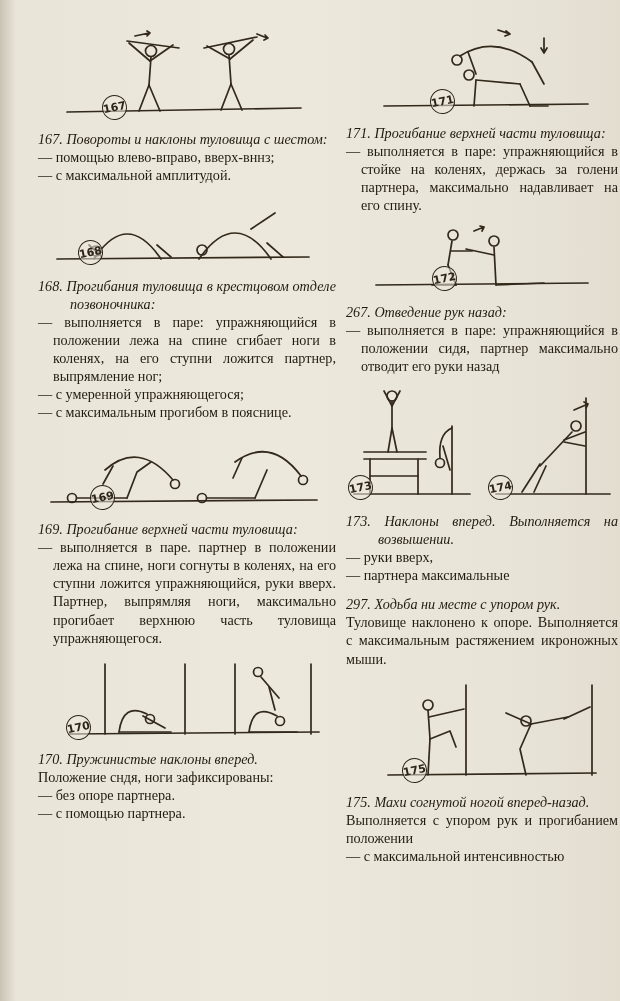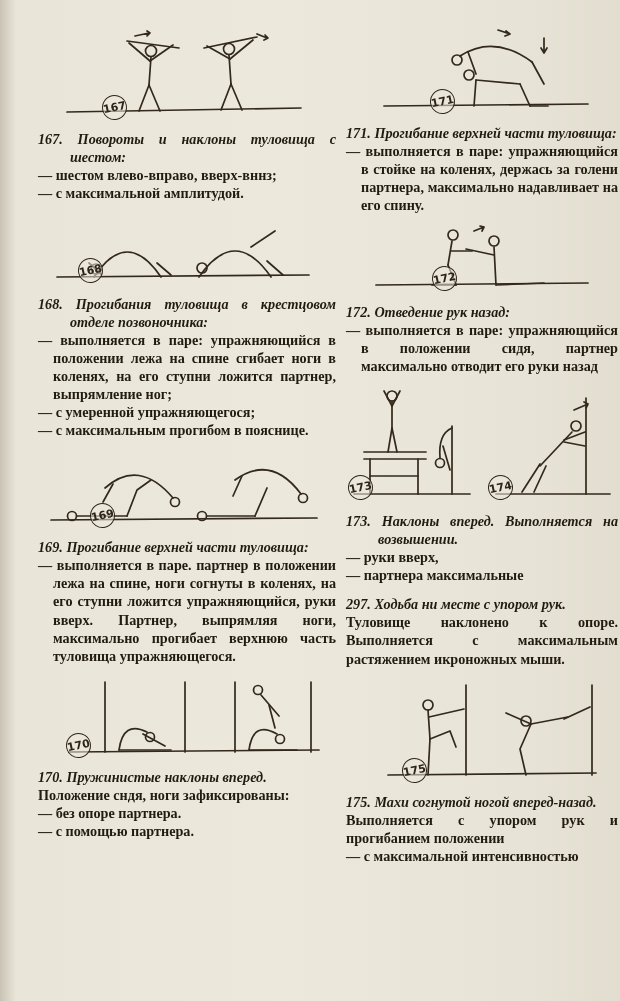--- a/index.html
+++ b/index.html
@@ -19,21 +19,21 @@
   .fig svg { display:block; width:100%; height:100%; stroke:#32291b; stroke-width:1.7; fill:none; stroke-linecap:round; stroke-linejoin:round; }
   .fignum {
     position:absolute; width:25px; height:25px; border:1.7px solid #2c2417; border-radius:50%;
     display:flex; align-items:center; justify-content:center;
     font-family:"DejaVu Sans", sans-serif; font-size:11px; font-weight:bold; color:#2c2417;
     transform:rotate(-12deg); background:rgba(236,232,220,.55);
   }
   .fig-row { display:flex; gap:8px; margin:4px 0 10px; }
   .fig-row .fig { flex:1; margin:0; }
 
-  .ex { margin-bottom:11px;font-weight:bold; }
+  .ex { margin-bottom:11px; }
   .ex-heading { font-style:italic; padding-left:32px; text-indent:-32px; text-align:justify; }
   .ex-rest { text-align:justify; }
   .ex-item { padding-left:15px; text-indent:-15px; text-align:justify; }
 </style>
 </head>
 <body>
 
 <div class="page">
   <div class="cols">
 
@@ -57,21 +57,21 @@
           <line x1="165" y1="20" x2="218" y2="9"></line>
           <line x1="192" y1="56" x2="182" y2="82"></line>
           <line x1="192" y1="56" x2="203" y2="82"></line>
           <path d="M218,6 l10,4 M226,7 l3,3 -4,2"></path>
         </svg>
         <div class="fignum" style="left:64px; bottom:0;">167</div>
       </div>
 
       <div class="ex">
         <div class="ex-heading">167. Повороты и наклоны туловища с шестом:</div>
-        <div class="ex-item">— шестом влево-вправо, вверх-вннз;</div>
+        <div class="ex-item">— помощью влево-вправо, вверх-вннз;</div>
         <div class="ex-item">— с максимальной амплитудой.</div>
       </div>
 
       <div class="fig" style="height:72px;">
         <svg viewBox="0 0 296 72">
           <line x1="18" y1="64" x2="270" y2="62"></line>
           <path d="M55,64 Q88,14 122,64"></path>
           <circle cx="57" cy="56" r="5"></circle>
           <line x1="118" y1="50" x2="132" y2="62"></line>
           <line x1="62" y1="61" x2="50" y2="50"></line>
@@ -180,21 +180,21 @@
           <line x1="108" y1="60" x2="100" y2="40"></line>
           <line x1="100" y1="40" x2="104" y2="16"></line>
           <circle cx="105" cy="10" r="5"></circle>
           <line x1="103" y1="26" x2="124" y2="26"></line>
           <path d="M126,6 l10,-4 M132,1 l4,1 -2,4"></path>
         </svg>
         <div class="fignum" style="left:86px; bottom:2px;">172</div>
       </div>
 
       <div class="ex">
-        <div class="ex-heading">172. Отведение рук назад:</div>
+        <div class="ex-heading">267. Отведение рук назад:</div>
         <div class="ex-item">— выполняется в паре: упражняющийся в положении сидя, партнер максимально отводит его руки назад</div>
       </div>
 
       <div class="fig-row">
         <div class="fig" style="height:116px;">
           <svg viewBox="0 0 128 116">
             <line x1="6" y1="108" x2="122" y2="108"></line>
             <line x1="16" y1="66" x2="78" y2="66"></line>
             <line x1="16" y1="73" x2="78" y2="73"></line>
             <line x1="22" y1="73" x2="22" y2="108"></line>

